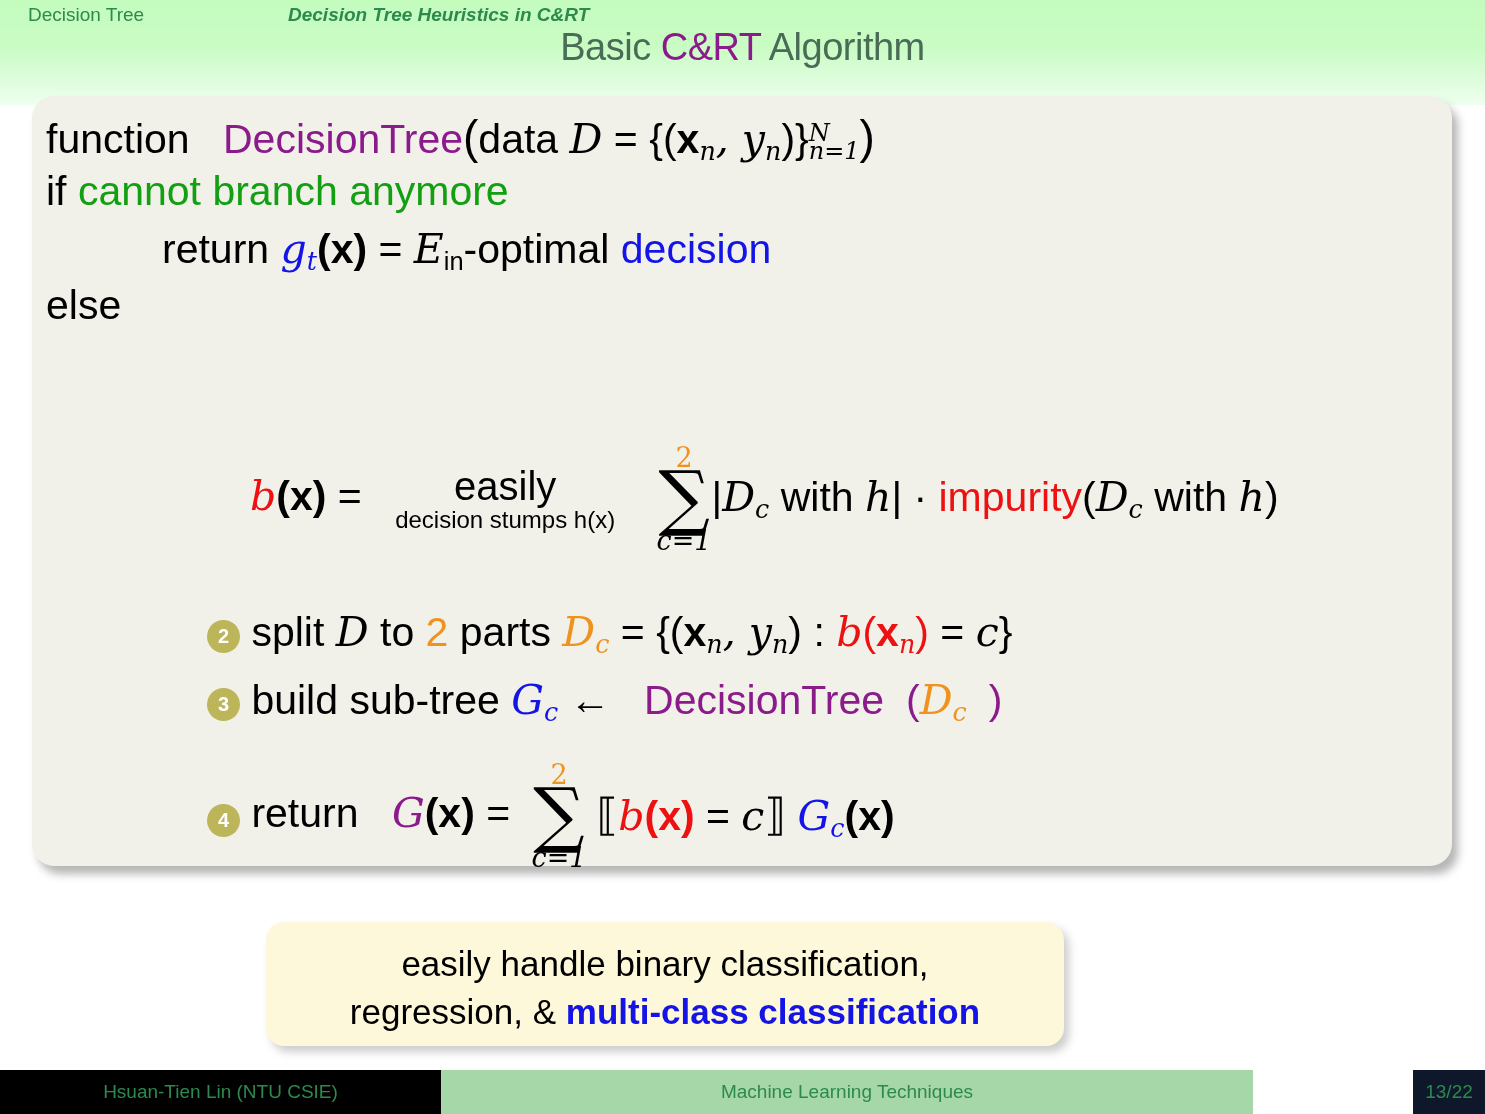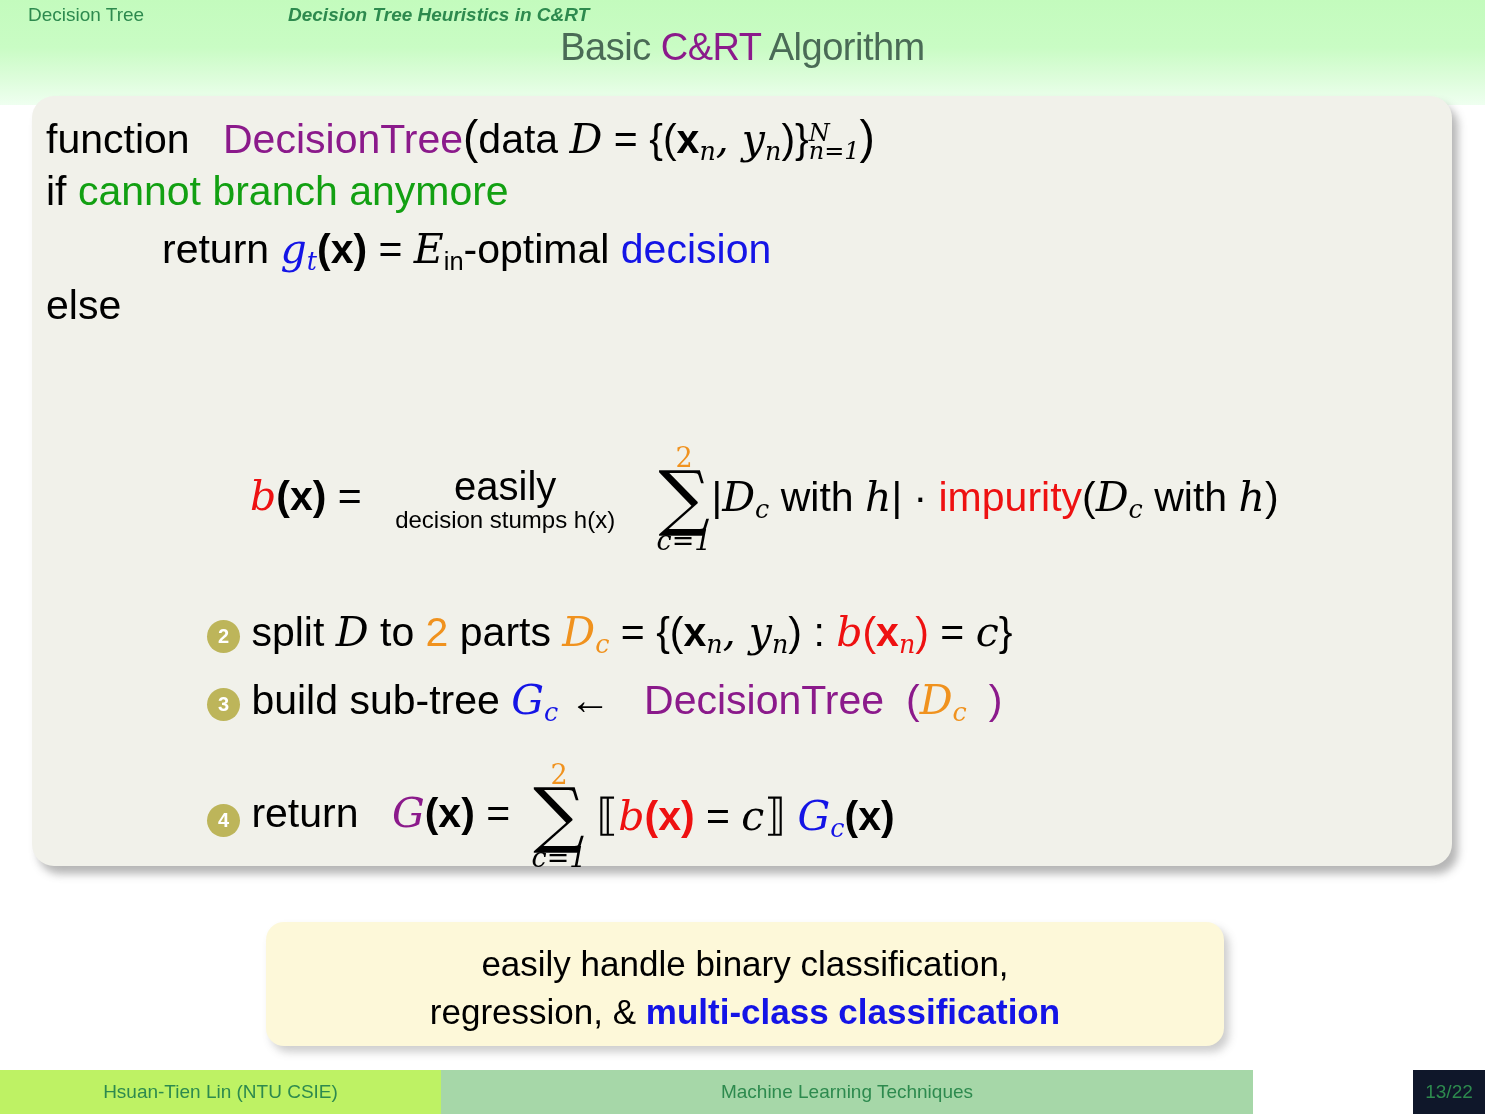--- a/index.html
+++ b/index.html
@@ -73,37 +73,37 @@
   .sumwrap .top{font-size:27px;color:#f0921e;font-family:"DejaVu Serif",serif;font-style:normal;display:block;margin-bottom:-4px;}
   .sumwrap .sig{font-size:72px;font-family:"DejaVu Serif",serif;font-style:normal;display:block;line-height:0.86;}
   .sumwrap .bot{font-size:27px;font-family:"DejaVu Serif",serif;font-style:italic;display:block;margin-top:-2px;}
 
   .argwrap{display:inline-block;text-align:center;vertical-align:middle;line-height:1.05;}
   .argwrap .amain{font-size:40px;display:block;font-family:"Liberation Sans",sans-serif;}
   .argwrap .asub{font-size:24px;display:block;font-family:"Liberation Sans",sans-serif;}
 
   
   #callout{
-    position:absolute;left:266px;top:922px;width:958px;height:124px;
+    position:absolute;left:266px;top:922px;width:798px;height:124px;
     background:#fdf8d9;
     border-radius:18px;
     box-shadow:5px 6px 8px rgba(90,90,90,0.30);
     text-align:center;
     font-size:35px;
     color:#000;
     padding-top:18px;
     box-sizing:border-box;
     line-height:1.36;
   }
   #callout .strong{color:#1414e6;font-weight:bold;}
 
   
   #footer{position:absolute;left:0;top:1070px;width:1485px;height:44px;}
   .f-seg{position:absolute;top:0;height:44px;display:flex;align-items:center;}
-  #f-left{left:0;width:441px;background:#bef264;}
+  #f-left{left:0;width:441px;background:#000000;}
   #f-mid{left:441px;width:812px;background:#a6d7a8;}
   #f-right{left:1413px;width:72px;background:#0f172a;}
   .f-txt{font-size:19px;color:#2d8a4e;width:100%;text-align:center;}
 </style>
 </head>
 <body>
 
 <div id="header">
   <div id="nav">
     <span class="nav-section">Decision Tree</span>

